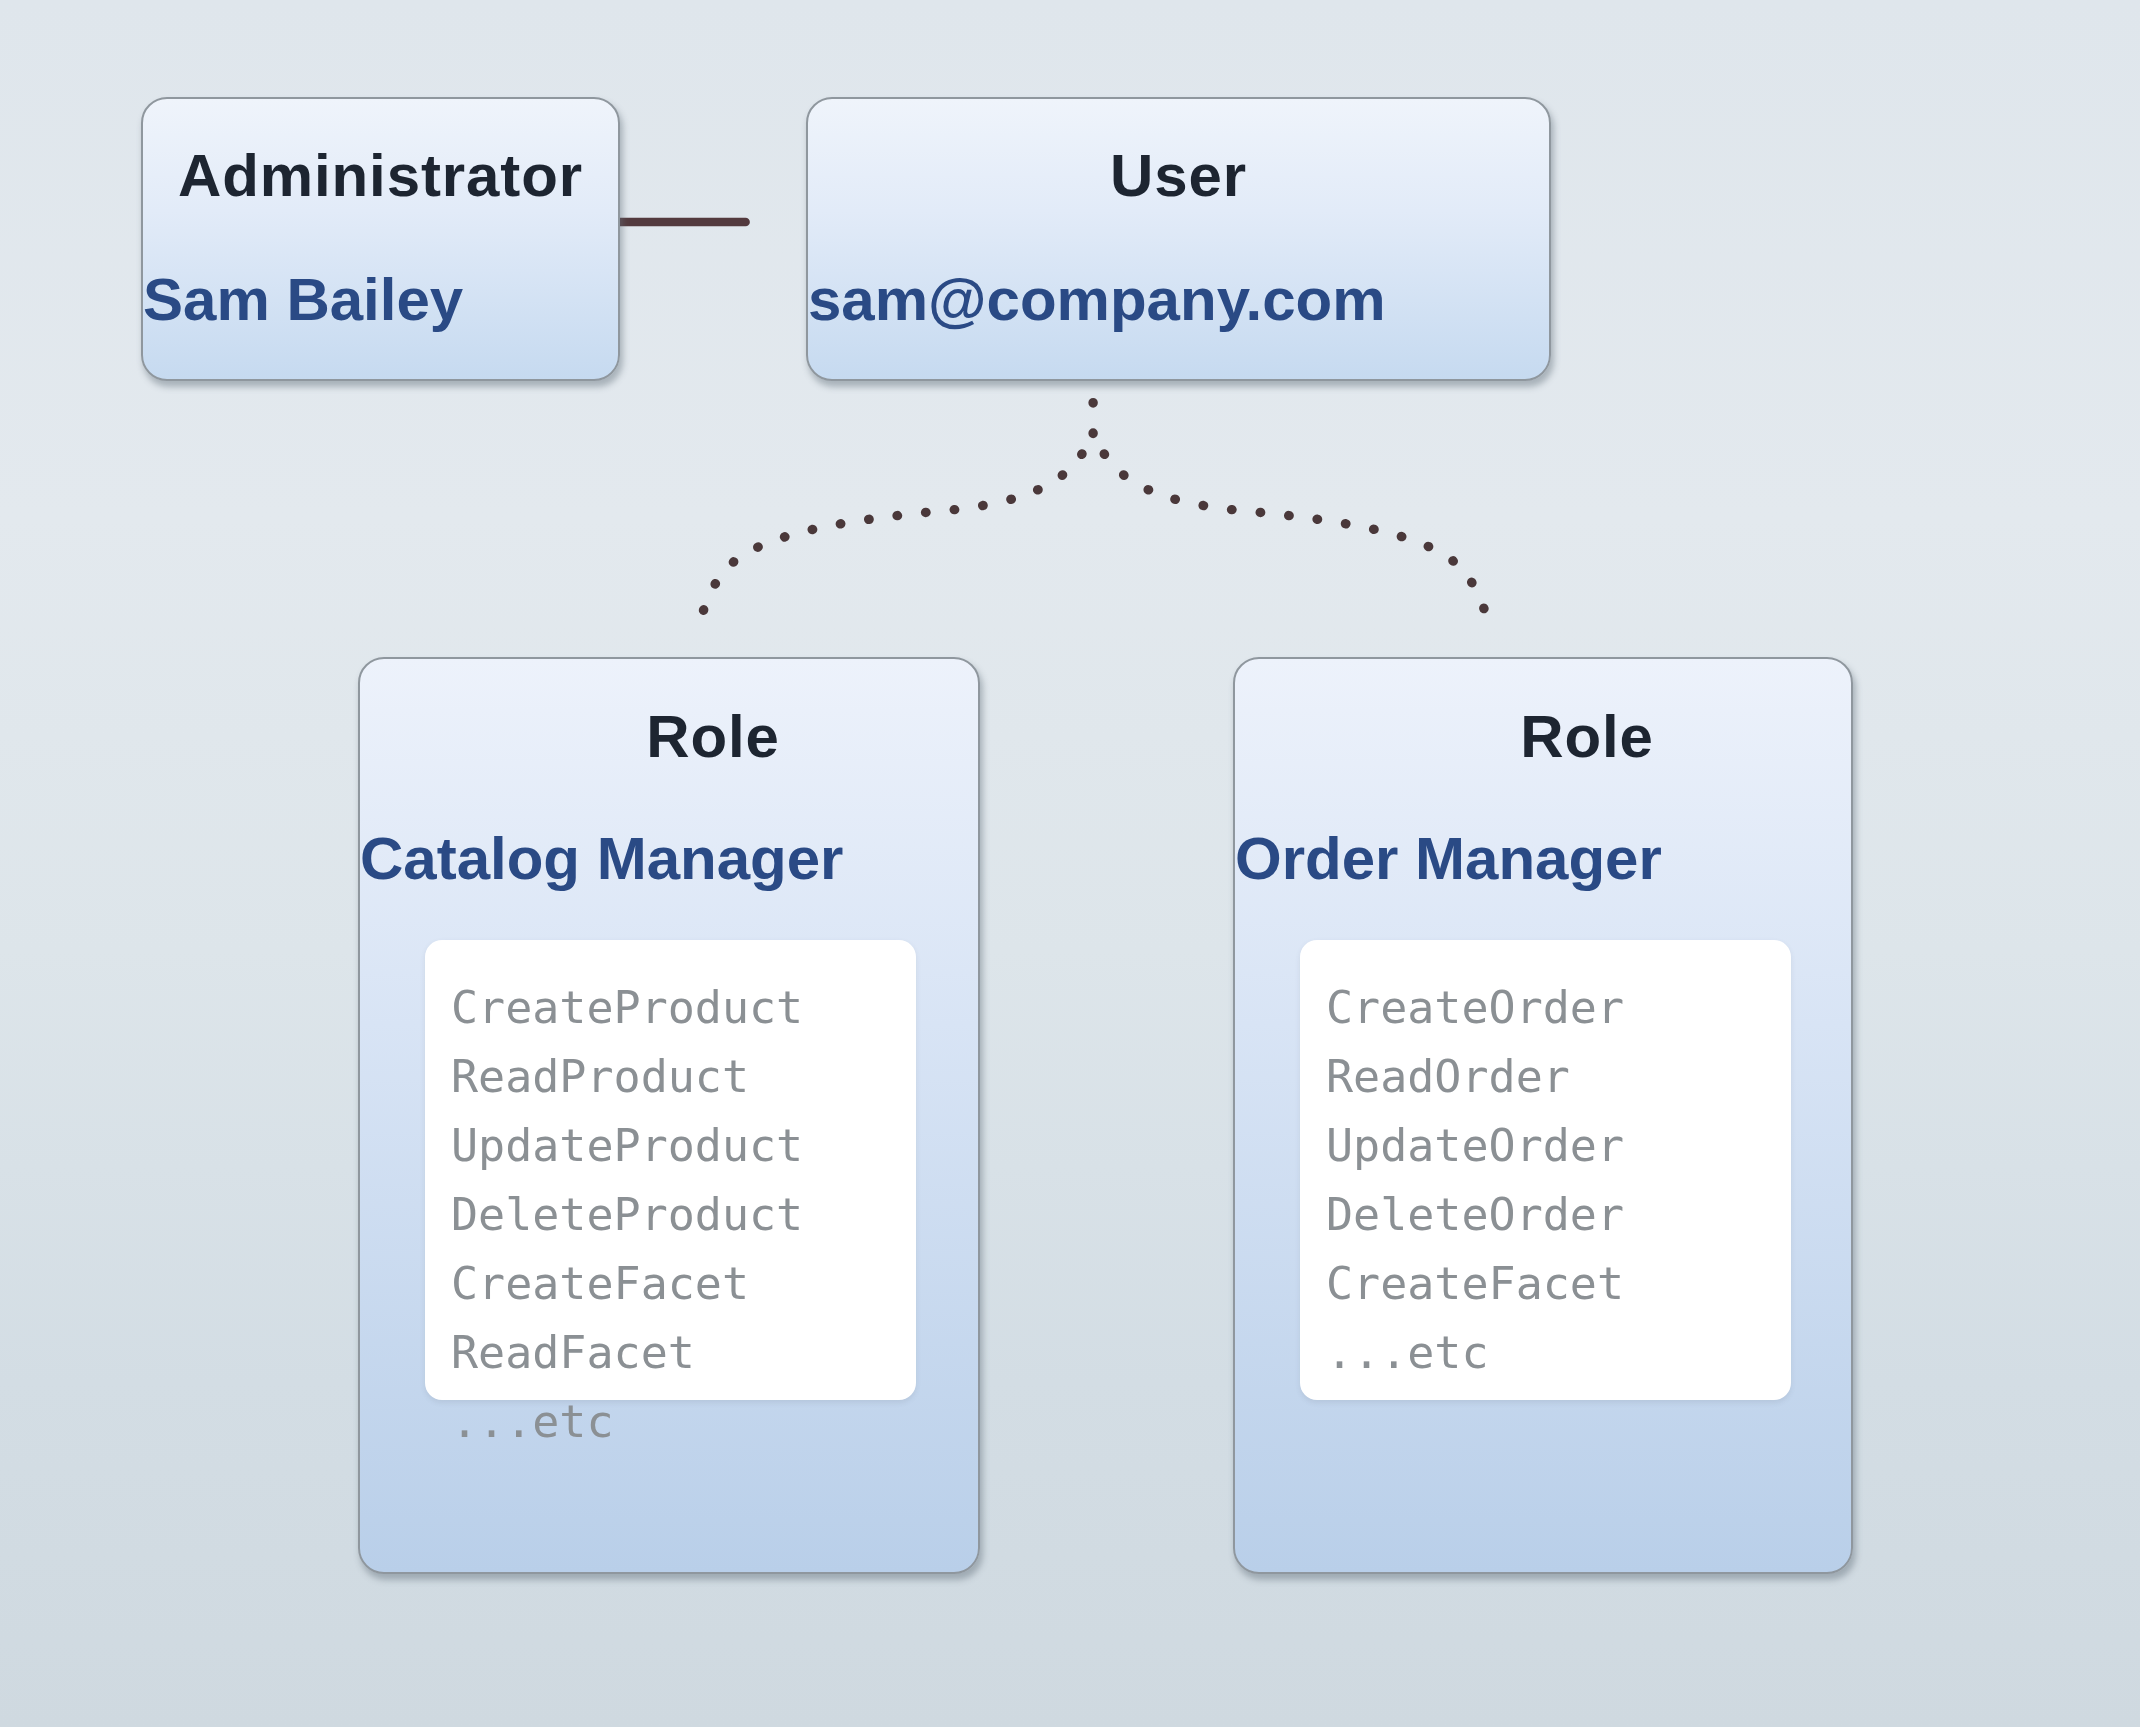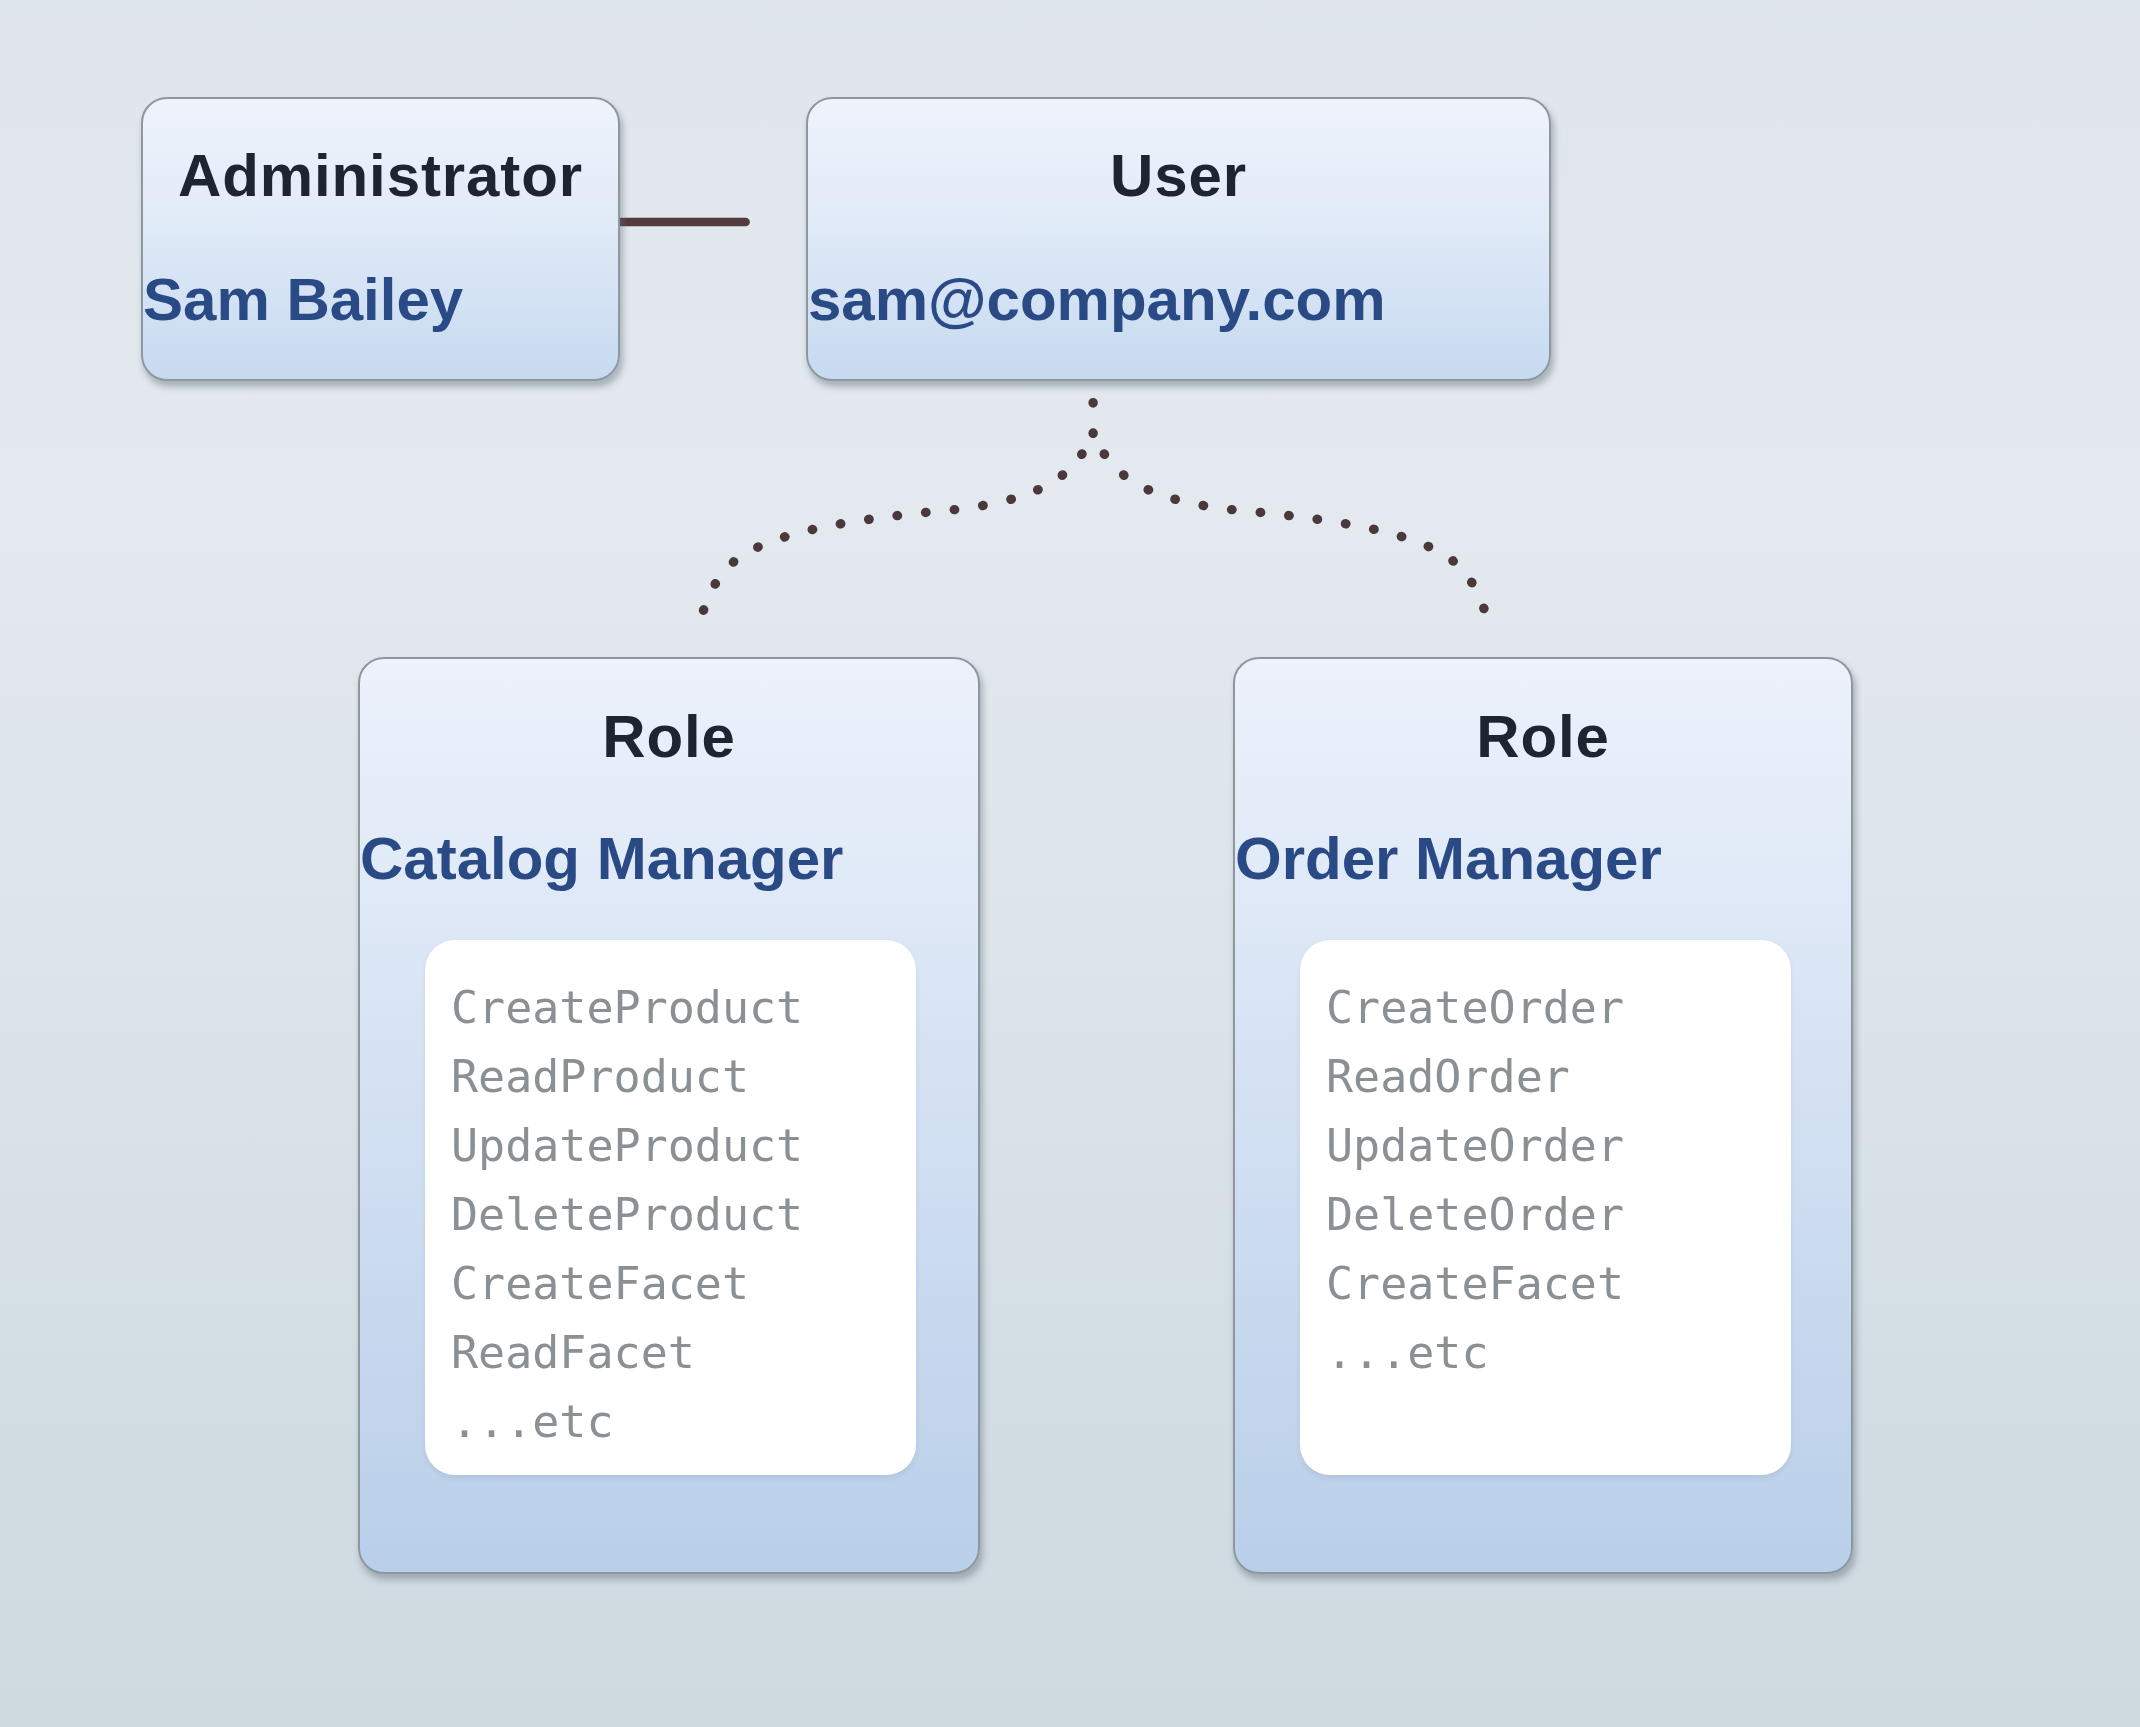--- a/index.html
+++ b/index.html
@@ -61,28 +61,28 @@
     letter-spacing:0.9px;
   }
   .node-value{
     position:absolute;
     left:0;top:171px;width:100%;
     text-align:left;
     font-size:60px;font-weight:700;
     color:var(--accent-blue,#2a4a85);
     line-height:1;
   }
-  .role .node-title{top:48px;}
+  .role .node-title{top:48px;margin-left:44px;}
   .role .node-value{top:170px;}
   .perm-panel{
     position:absolute;
     left:65px;top:281px;
-    width:491px;height:535px;
+    width:491px;height:460px;
     background:#ffffff;
-    border-radius:30px;
+    border-radius:17px;
     box-shadow:0 2.6px 5.1px rgba(90,100,115,0.12);
     box-sizing:border-box;
     padding:33px 0 0 26px;
   }
   .perm{
     font-family:"DejaVu Sans Mono","Liberation Mono",monospace;
     font-size:45px;
     line-height:69px;
     color:var(--perm-gray,#8b9094);
     white-space:pre;

